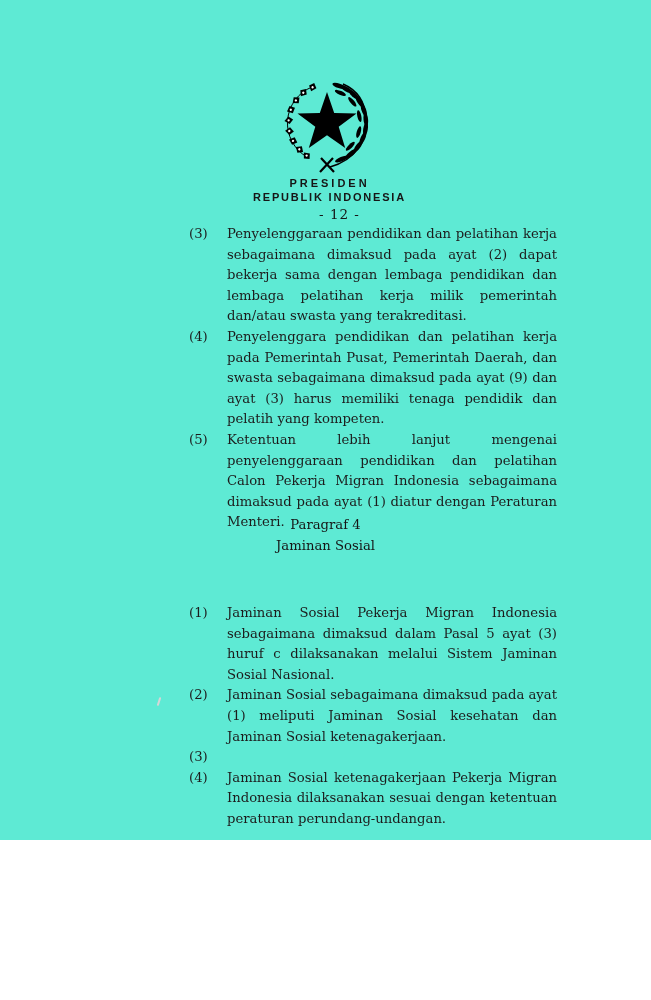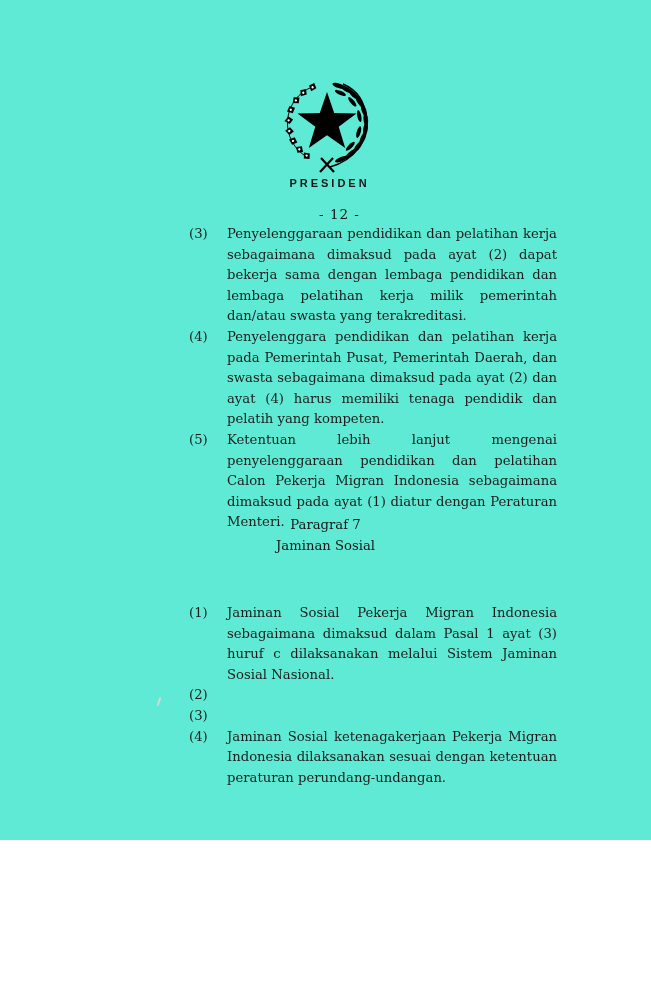--- a/index.html
+++ b/index.html
@@ -213,47 +213,49 @@
             <path d="M0,-4.6 L3.9,-0.4 L0,4.2 L-3.9,-0.4 Z"></path>
             <circle r="1.15" fill="#fff"></circle>
           </g>
       </g>
 
       <path d="M 53,94 L 66,80 M 67,94 L 54,80" stroke="#000" stroke-width="2.2" fill="none"></path>
     </svg>
   </div>
 
   <div class="inst-line1">PRESIDEN</div>
+  <div class="inst-line2">REPUBLIK INDONESIA</div>
   <div class="page-number">- 12 -</div>
 
   <div class="num-list list-cont">
     <div class="num-item">
       <span class="num">(3)</span>
       <span class="txt">Penyelenggaraan pendidikan dan pelatihan kerja sebagaimana dimaksud pada ayat (2) dapat bekerja sama dengan lembaga pendidikan dan lembaga pelatihan kerja milik pemerintah dan/atau swasta yang terakreditasi.</span>
     </div>
     <div class="num-item">
       <span class="num">(4)</span>
-      <span class="txt">Penyelenggara pendidikan dan pelatihan kerja pada Pemerintah Pusat, Pemerintah Daerah, dan swasta sebagaimana dimaksud pada ayat (2) dan ayat (4) harus memiliki tenaga pendidik dan pelatih yang kompeten.</span>
+      <span class="txt">Penyelenggara pendidikan dan pelatihan kerja pada Pemerintah Pusat, Pemerintah Daerah, dan swasta sebagaimana dimaksud pada ayat (9) dan ayat (3) harus memiliki tenaga pendidik dan pelatih yang kompeten.</span>
     </div>
     <div class="num-item">
       <span class="num">(5)</span>
       <span class="txt">Ketentuan lebih lanjut mengenai penyelenggaraan pendidikan dan pelatihan Calon Pekerja Migran Indonesia sebagaimana dimaksud pada ayat (1) diatur dengan Peraturan Menteri.</span>
     </div>
   </div>
 
-  <div class="heading h-paragraf">Paragraf 7</div>
+  <div class="heading h-paragraf">Paragraf 4</div>
   <div class="heading h-title">Jaminan Sosial</div>
 
   <div class="num-list pasal-list">
     <div class="num-item">
       <span class="num">(1)</span>
-      <span class="txt">Jaminan Sosial Pekerja Migran Indonesia sebagaimana dimaksud dalam Pasal 1 ayat (3) huruf c dilaksanakan melalui Sistem Jaminan Sosial Nasional.</span>
+      <span class="txt">Jaminan Sosial Pekerja Migran Indonesia sebagaimana dimaksud dalam Pasal 5 ayat (3) huruf c dilaksanakan melalui Sistem Jaminan Sosial Nasional.</span>
     </div>
     <div class="num-item">
       <span class="num">(2)</span>
+      <span class="txt">Jaminan Sosial sebagaimana dimaksud pada ayat (1) meliputi Jaminan Sosial kesehatan dan Jaminan Sosial ketenagakerjaan.</span>
     </div>
     <div class="num-item">
       <span class="num">(3)</span>
     </div>
     <div class="num-item">
       <span class="num">(4)</span>
       <span class="txt">Jaminan Sosial ketenagakerjaan Pekerja Migran Indonesia dilaksanakan sesuai dengan ketentuan peraturan perundang-undangan.</span>
     </div>
   </div>
 

